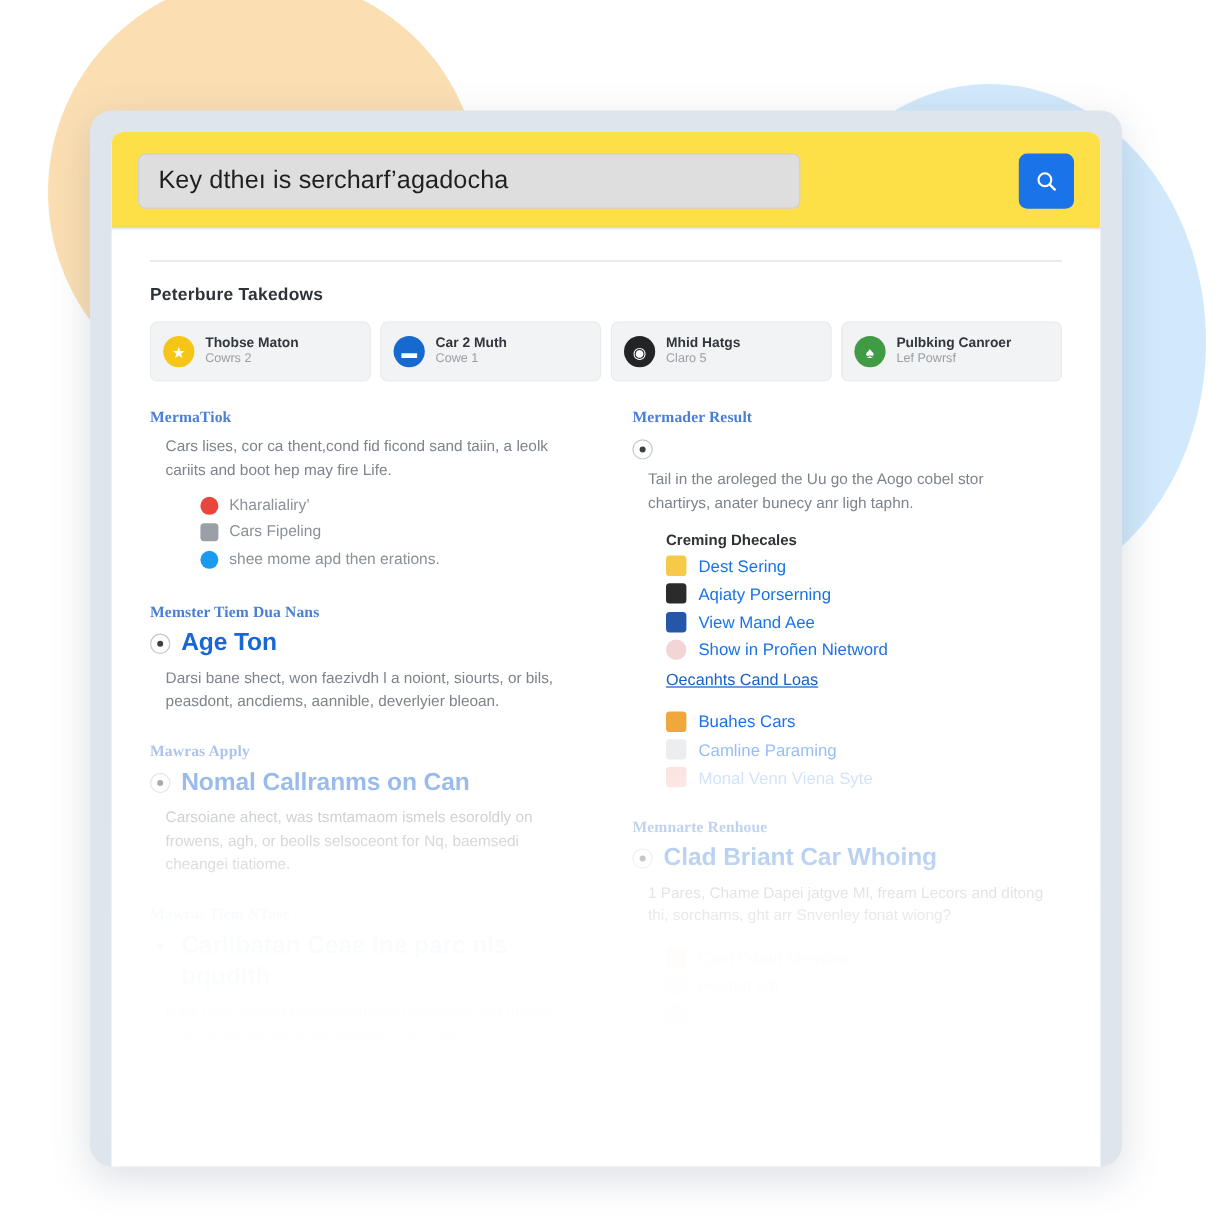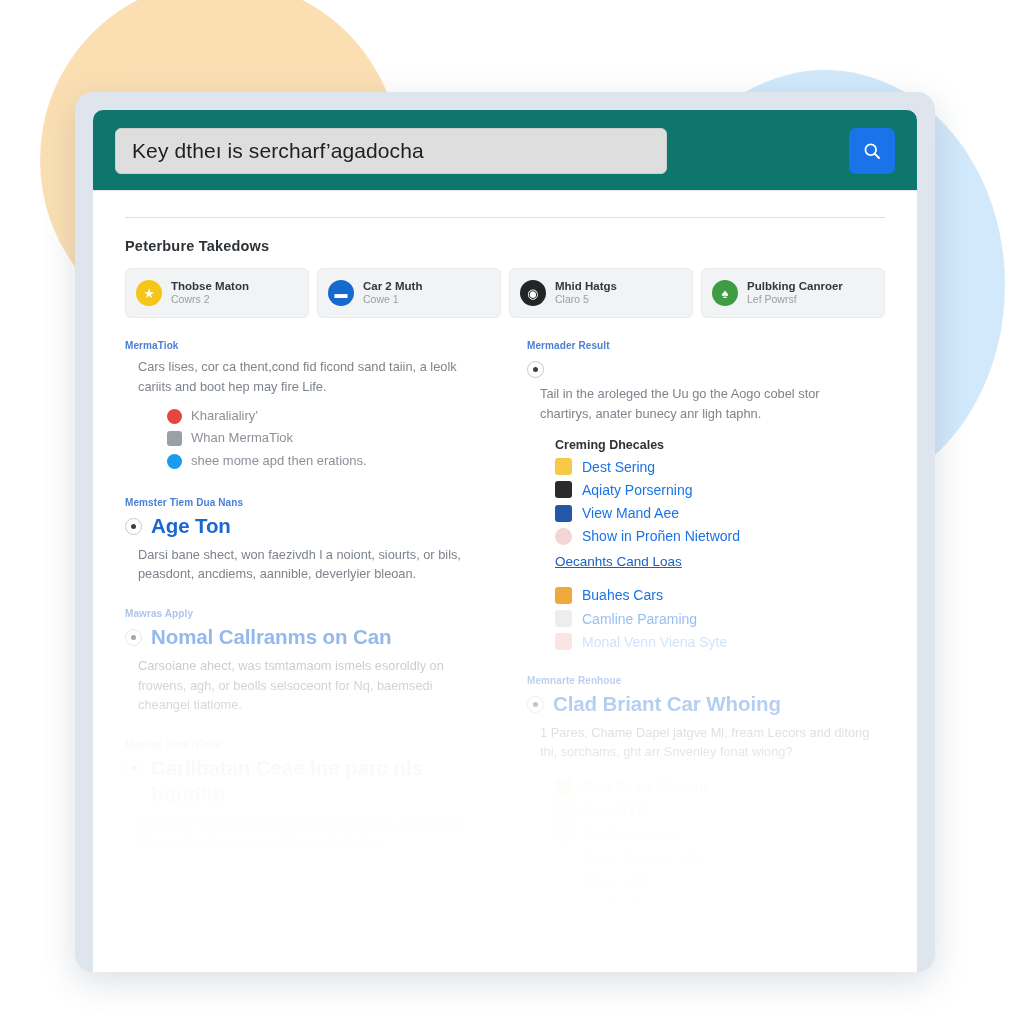--- a/index.html
+++ b/index.html
@@ -65,21 +65,21 @@
     overflow: hidden;
     position: relative;
   }
 
   
   .search-row {
     display: flex;
     align-items: center;
     padding: 18px 22px 16px 22px;
     border-bottom: 1px solid #e6e8ec;
-    background: #0f766e;
+    background: #fde047;
     justify-content: flex-end;
   }
   .search-input {
     flex: 1;
     height: 46px;
     background: #dedede;
     border: 1px solid #cfcfcf;
     border-radius: 6px;
     display: flex;
     align-items: center;
@@ -173,25 +173,26 @@
 
   
   .columns {
     display: flex;
     gap: 44px;
   }
   .col { flex: 1; min-width: 0; }
 
   .result { margin-bottom: 24px; }
   .result-label {
-    font-size: 10px;
+    font-size: 13px;
     font-weight: bold;
     color: #4a7fd4;
     letter-spacing: .1px;
     margin-bottom: 5px;
+    font-family: Liberation Serif, serif;
   }
   .result-head {
     display: flex;
     align-items: flex-start;
     gap: 9px;
   }
   .radio-dot {
     width: 17px;
     height: 17px;
     border-radius: 50%;
@@ -360,21 +361,21 @@
             <div class="result ">
               <div class="result-label">MermaTiok</div>
               <div class="result-body">Cars lises, cor ca thent,cond fid ficond sand taiin, a leolk cariits and boot hep may fire Life.</div>
               <div class="mini-list">
                 <div class="mini-item">
                   <span class="mini-badge " style="background:#e8453c"></span>
                   <span>Kharalialiry’</span>
                 </div>
                 <div class="mini-item">
                   <span class="mini-badge sq" style="background:#9aa0a6"></span>
-                  <span>Whan MermaTiok</span>
+                  <span>Cars Fipeling</span>
                 </div>
                 <div class="mini-item">
                   <span class="mini-badge " style="background:#1a9bf0"></span>
                   <span>shee mome apd then erations.</span>
                 </div>
               </div>
             </div>
             <div class="result ">
               <div class="result-label">Memster Tiem Dua Nans</div>
               <div class="result-head">

